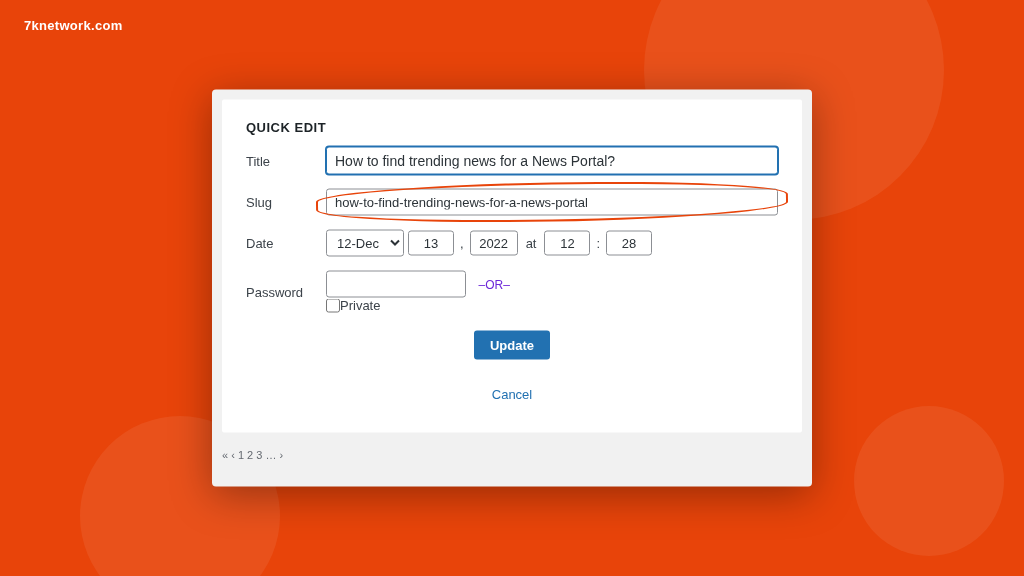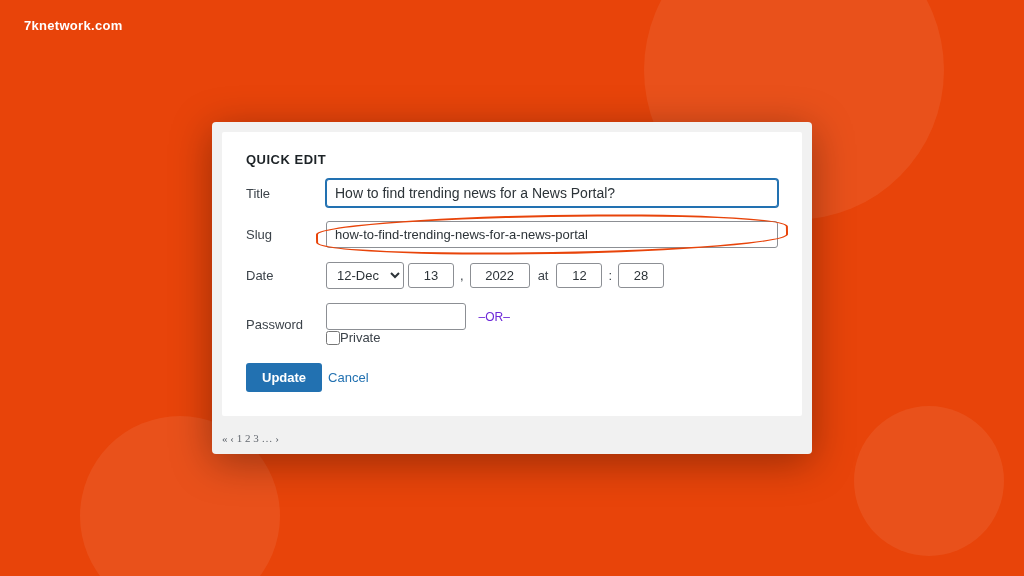--- a/index.html
+++ b/index.html
@@ -154,21 +154,21 @@
       width: 46px;
       padding: 4px 6px;
       border: 1px solid #8c8f94;
       border-radius: 3px;
       font-size: 13px;
       color: #2c3338;
       text-align: center;
     }
 
     .date-input-year {
-      width: 60px;
+      width: 48px;
     }
 
     .date-separator {
       font-size: 13px;
       color: #3c434a;
       margin: 0 2px;
     }
 
     .date-at {
       font-size: 13px;
@@ -215,22 +215,23 @@
     .private-checkbox {
       width: 14px;
       height: 14px;
       cursor: pointer;
     }
 
     
     .btn-row {
       display: flex;
       align-items: center;
-      gap: 2px;
+      gap: 20px;
       margin-top: 18px;
+      flex-direction: column;
     }
 
     .btn-update {
       background: #2271b1;
       color: white;
       border: none;
       padding: 7px 16px;
       border-radius: 3px;
       font-size: 13px;
       font-weight: 600;
@@ -241,25 +242,24 @@
       background: none;
       border: none;
       color: #2271b1;
       font-size: 13px;
       cursor: pointer;
       padding: 7px 4px;
     }
 
     
     .card-footer {
-      padding: 6px 10px 10px 10px;
+      padding: 6px 10px 26px 10px;
       display: flex;
       justify-content: space-between;
       align-items: flex-end;
-      font-family: Liberation Serif, serif;
     }
 
     .footer-pagination {
       display: flex;
       gap: 4px;
       align-items: center;
     }
 
     .footer-page-item {
       font-size: 11px;

